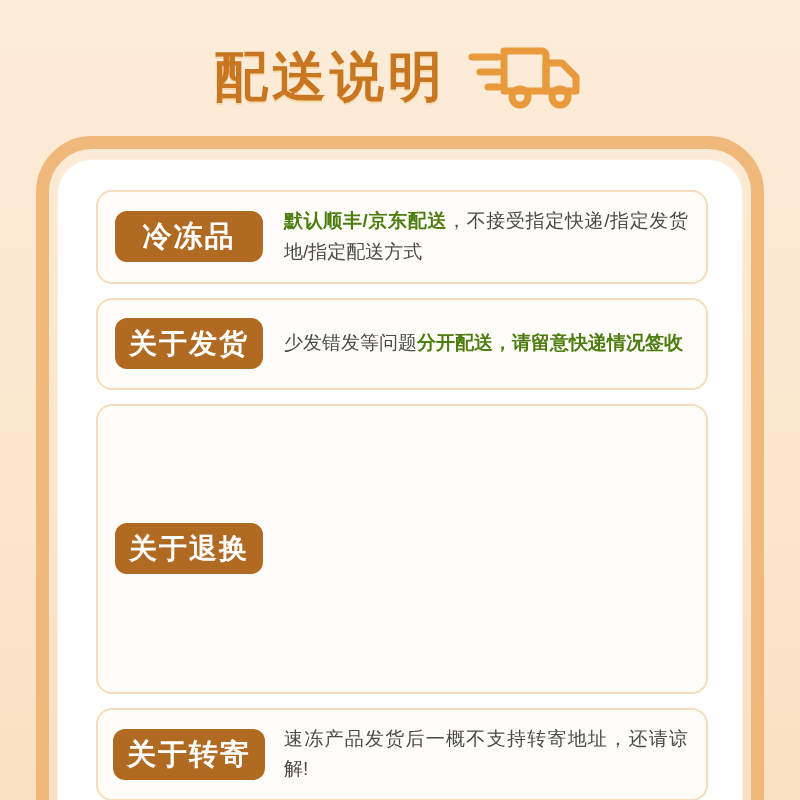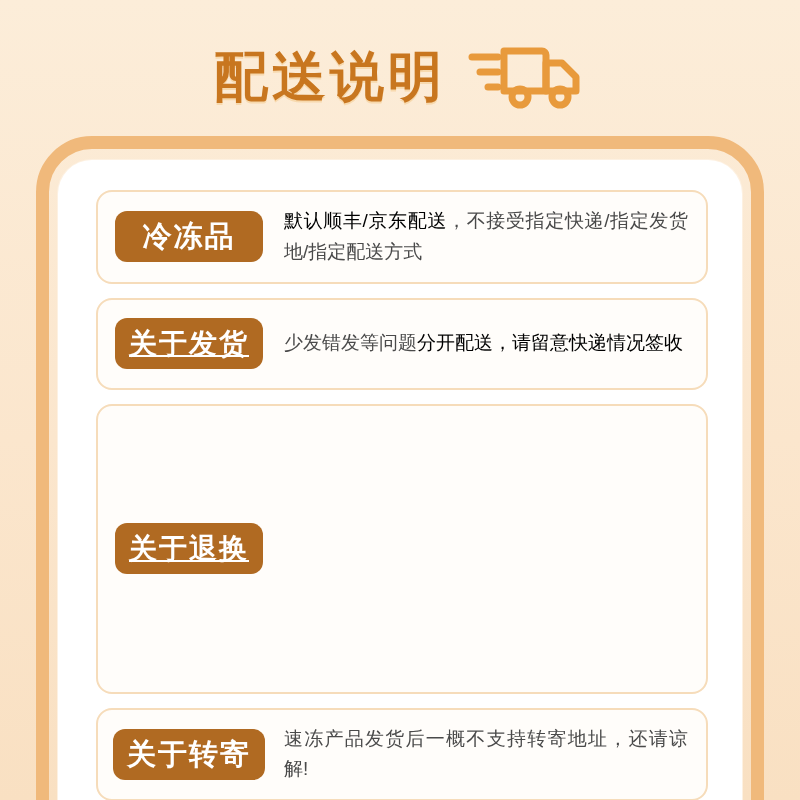--- a/index.html
+++ b/index.html
@@ -106,33 +106,32 @@
     border-radius: 12px;
     padding: 9px 14px;
     line-height: 1.15;
     text-align: center;
     box-sizing: border-box;
     min-width: 148px;
   }
   .row-label.two-line {
     font-size: 28px;
     line-height: 1.2;
-    text-decoration: underline;
   }
   .row-body {
     flex: 1 1 auto;
     padding: 4px 18px 4px 4px;
     font-size: 19px;
     line-height: 1.62;
     color: #4a4a4a;
     text-align: justify;
   }
   .em-orange {
-    color: #000000;
-    font-weight: normal;
+    color: #4d7c0f;
+    font-weight: bold;
   }
   .plain {
     color: #4a4a4a;
     font-weight: normal;
   }
 
   
   #row-frozen { min-height: 92px; }
   #row-shipping { min-height: 92px; }
   #row-returns { min-height: 290px; }

